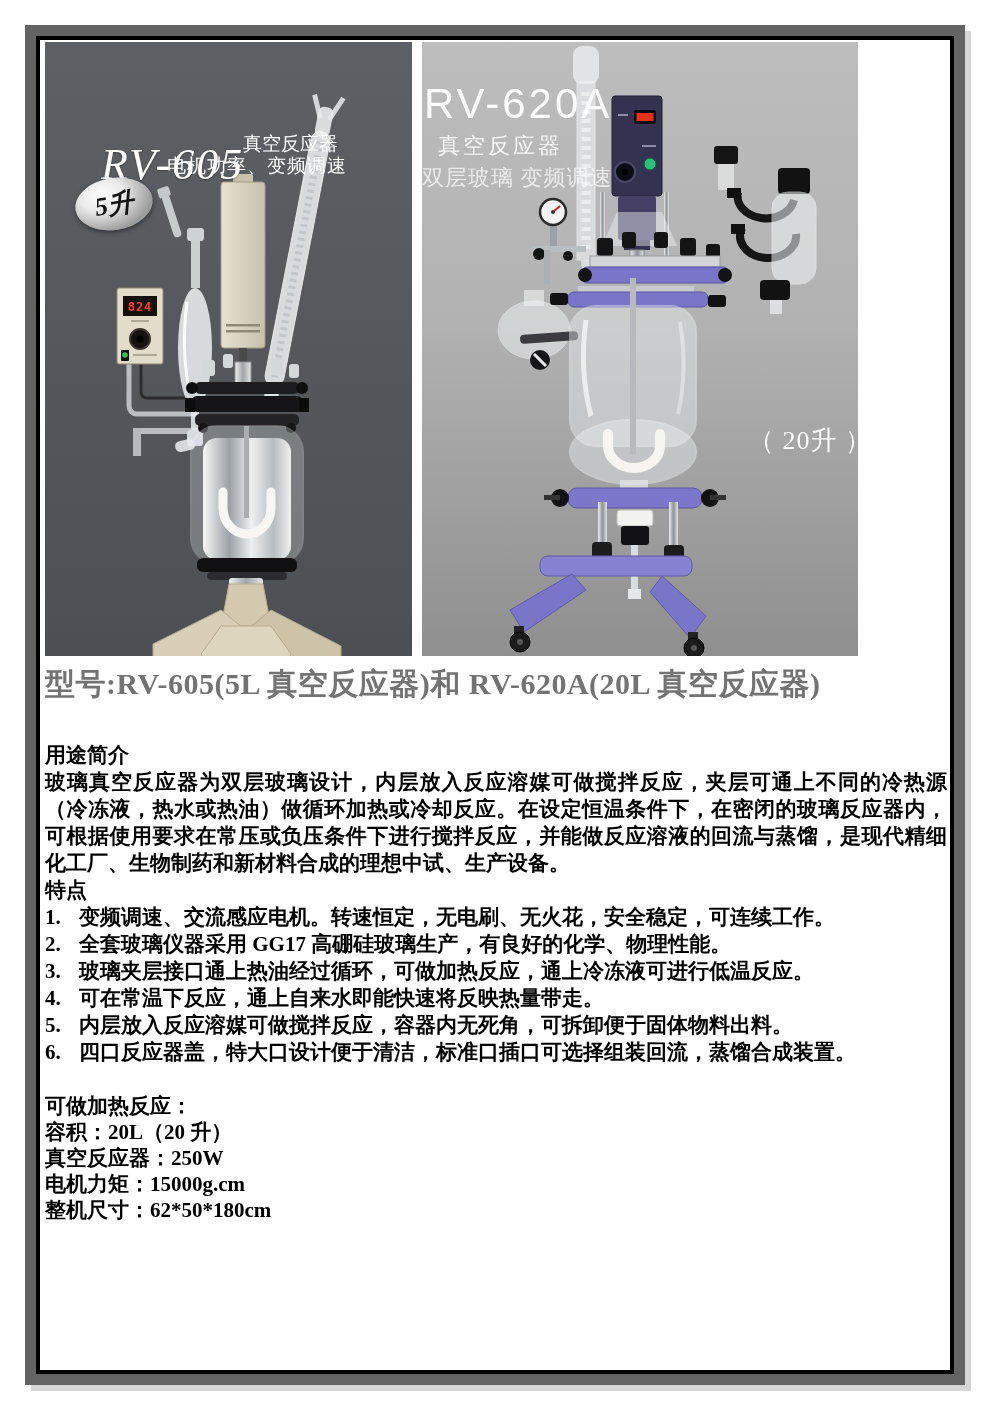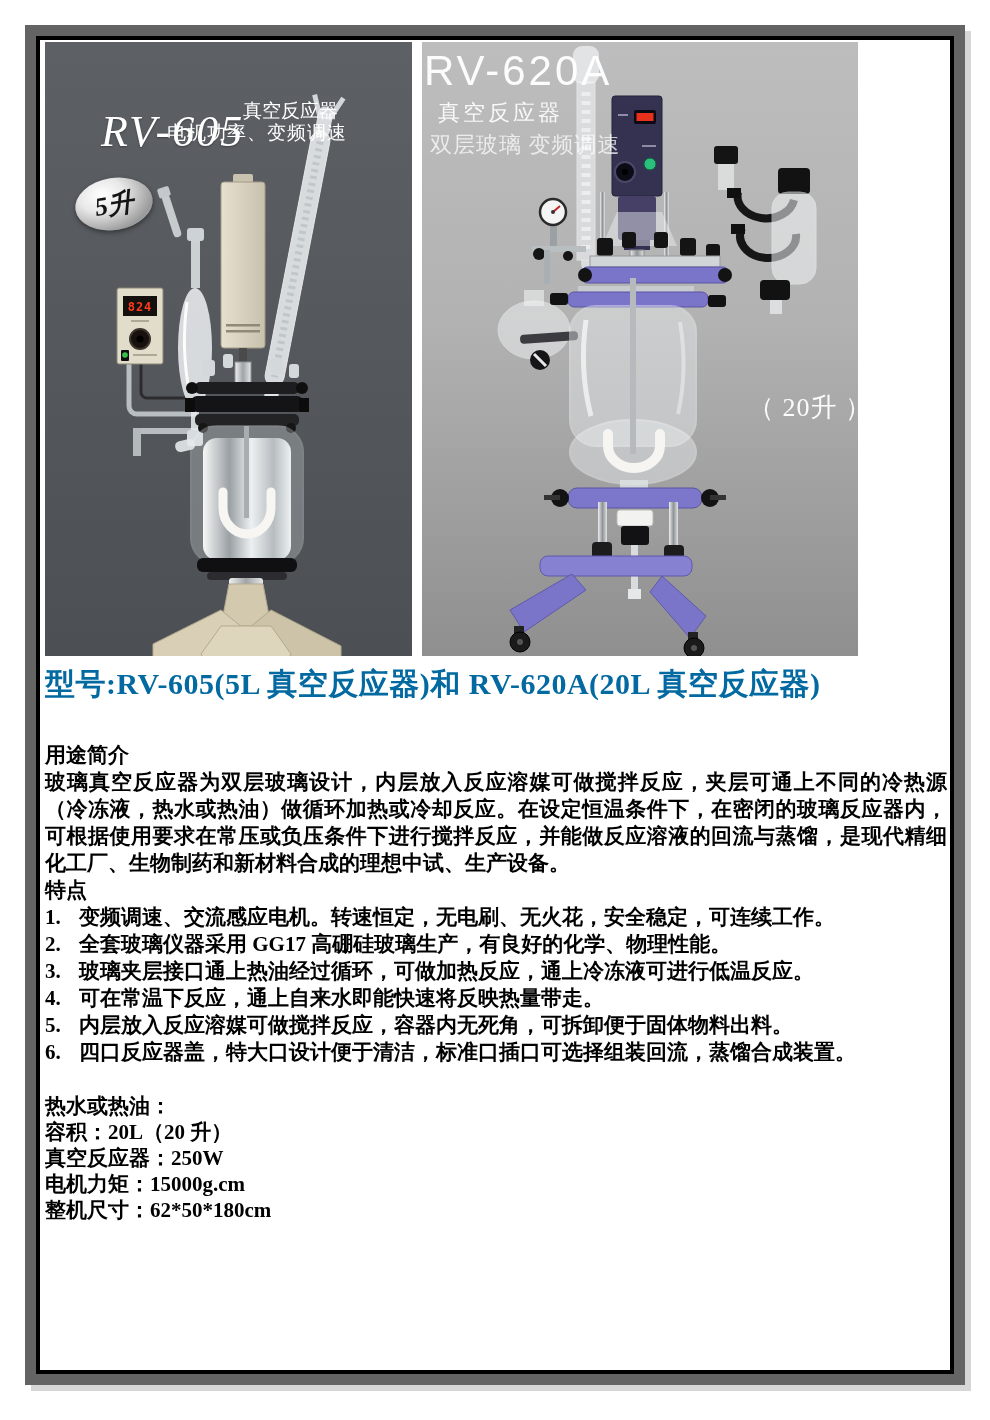--- a/index.html
+++ b/index.html
@@ -5,34 +5,34 @@
   html,body{margin:0;padding:0;background:#ffffff;}
   .page{position:relative;width:990px;height:1420px;background:#fff;overflow:hidden;
         font-family:"Liberation Serif","DejaVu Serif",serif;color:#000;}
   .frame{position:absolute;left:25px;top:25px;width:940px;height:1360px;box-sizing:border-box;
          border:11px solid #646464;box-shadow:6px 6px 0 #d6d6d6;}
   .frame-inner{position:absolute;inset:0;border:4px solid #000;}
   .photo{position:absolute;top:42px;overflow:hidden;}
   .photo-left{left:45px;width:367px;height:614px;}
   .photo-right{left:422px;width:436px;height:614px;}
   .photo svg{position:absolute;inset:0;display:block;}
-  .ov{position:absolute;color:#fff;white-space:nowrap;}
+  .ov{position:absolute;color:#fff;white-space:nowrap;margin-top:33px;}
   .ov-model-l{left:56px;top:68px;font-size:44px;line-height:44px;font-style:italic;
               font-family:"Liberation Serif",serif;letter-spacing:2px;text-shadow:0 1px 2px rgba(0,0,0,.35);}
   .ov-type-l{left:198px;top:56px;font-size:19px;}
   .ov-sub-l{left:122px;top:78px;font-size:19px;letter-spacing:1px;}
   .badge{position:absolute;left:30px;top:136px;width:78px;height:52px;border-radius:50%;
          background:radial-gradient(ellipse at 36% 30%,#ffffff 0%,#e9e9e9 32%,#9a9a9a 74%,#c2c2c2 100%);
          box-shadow:0 2px 5px rgba(0,0,0,.45);transform:rotate(-9deg);
          display:flex;align-items:center;justify-content:center;
          color:#141414;font-size:26px;font-weight:bold;font-style:italic;}
   .ov-model-r{left:2px;top:6px;font-size:42px;line-height:46px;font-family:"Liberation Sans",sans-serif;
               letter-spacing:3px;color:rgba(255,255,255,.95);}
   .ov-type-r{left:16px;top:56px;font-size:22px;letter-spacing:3px;color:rgba(255,255,255,.9);}
-  .ov-sub-r{left:8px;top:88px;font-size:22px;letter-spacing:1px;color:rgba(255,255,255,.72);}
+  .ov-sub-r{left:0px;top:88px;font-size:22px;letter-spacing:1px;color:rgba(255,255,255,.72);}
   .ov-cap-r{left:326px;top:348px;font-size:26px;letter-spacing:1px;color:rgba(255,255,255,.96);}
   .doc-title{position:absolute;left:45px;top:664px;margin:0;font-size:30px;line-height:40px;
              font-weight:bold;letter-spacing:0.5px;}
   .text-block{position:absolute;left:45px;top:742px;width:902px;font-size:21px;line-height:27px;
               font-weight:bold;}
   .usage-body{text-align:justify;}
   .feature-row{display:flex;}
   .feature-num{flex:none;width:34px;}
   .spacer{height:27px;}
   .specs{line-height:26px;}
@@ -299,21 +299,21 @@
         <circle cx="272" cy="606" r="10" fill="#1b1b1b" stroke="#000"></circle>
         <circle cx="272" cy="606" r="3" fill="#555"></circle>
       </g>
     </svg>
     <div class="ov ov-model-r" data-interactable="false">RV-620A</div>
     <div class="ov ov-type-r" data-interactable="false">真空反应器</div>
     <div class="ov ov-sub-r" data-interactable="false">双层玻璃 变频调速</div>
     <div class="ov ov-cap-r" data-interactable="false">（ 20升 ）</div>
   </figure>
 
-  <h1 class="doc-title" id="doc-title" data-interactable="false" style="color: #0369a1;">型号:RV-605(5L 真空反应器)和 RV-620A(20L 真空反应器)</h1>
+  <h1 class="doc-title" id="doc-title" data-interactable="false" style="color: #737373;">型号:RV-605(5L 真空反应器)和 RV-620A(20L 真空反应器)</h1>
 
   <div class="text-block" data-interactable="false">
     <div data-interactable="false">用途简介</div>
     <div class="usage-body" data-interactable="false">玻璃真空反应器为双层玻璃设计，内层放入反应溶媒可做搅拌反应，夹层可通上不同的冷热源（冷冻液，热水或热油）做循环加热或冷却反应。在设定恒温条件下，在密闭的玻璃反应器内，可根据使用要求在常压或负压条件下进行搅拌反应，并能做反应溶液的回流与蒸馏，是现代精细化工厂、生物制药和新材料合成的理想中试、生产设备。</div>
     <div data-interactable="false">特点</div>
     <div id="features-list" data-interactable="false">
         <div class="feature-row" data-interactable="false">
           <span class="feature-num" data-interactable="false">1.</span>
           <span data-interactable="false">变频调速、交流感应电机。转速恒定，无电刷、无火花，安全稳定，可连续工作。</span>
         </div>
@@ -333,21 +333,21 @@
           <span class="feature-num" data-interactable="false">5.</span>
           <span data-interactable="false">内层放入反应溶媒可做搅拌反应，容器内无死角，可拆卸便于固体物料出料。</span>
         </div>
         <div class="feature-row" data-interactable="false">
           <span class="feature-num" data-interactable="false">6.</span>
           <span data-interactable="false">四口反应器盖，特大口设计便于清洁，标准口插口可选择组装回流，蒸馏合成装置。</span>
         </div>
       </div>
     <div class="spacer" data-interactable="false"></div>
     <div class="specs" data-interactable="false">
-      <div data-interactable="false">热水或热油：</div>
+      <div data-interactable="false">可做加热反应：</div>
       <div id="specs-list" data-interactable="false">
           <div data-interactable="false"><span data-interactable="false">容积：</span><span data-interactable="false">20L（20 升）</span></div>
           <div data-interactable="false"><span data-interactable="false">真空反应器：</span><span data-interactable="false">250W</span></div>
           <div data-interactable="false"><span data-interactable="false">电机力矩：</span><span data-interactable="false">15000g.cm</span></div>
           <div data-interactable="false"><span data-interactable="false">整机尺寸：</span><span data-interactable="false">62*50*180cm</span></div>
         </div>
     </div>
   </div>
 </div>
 

